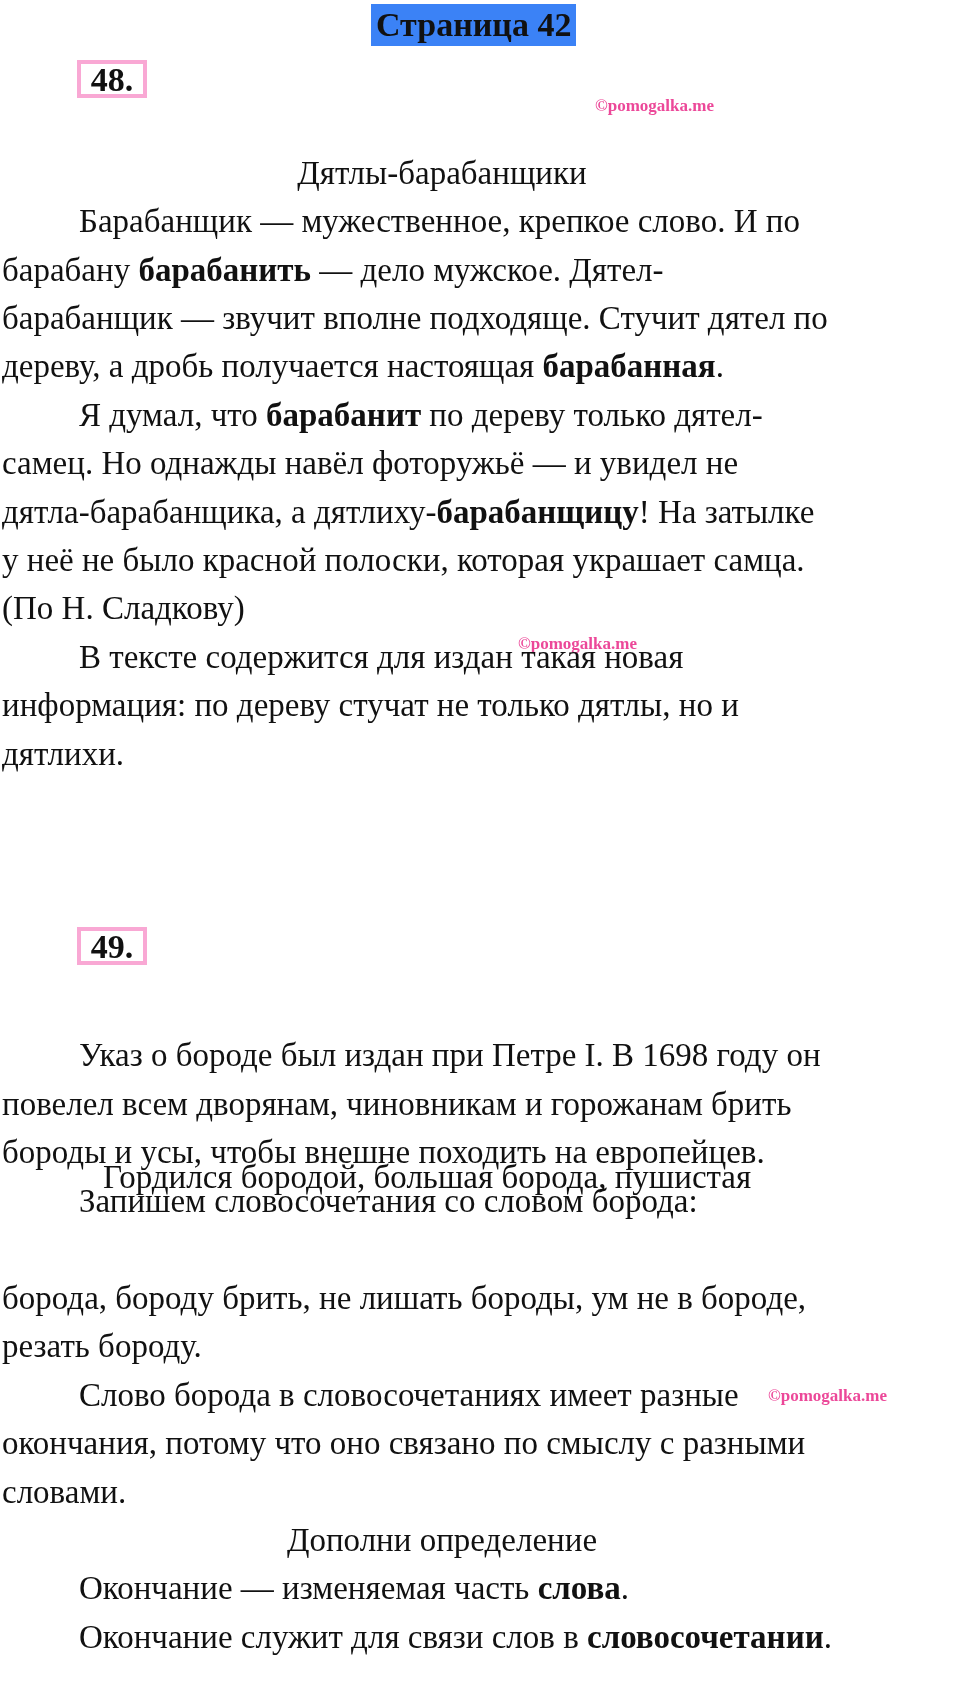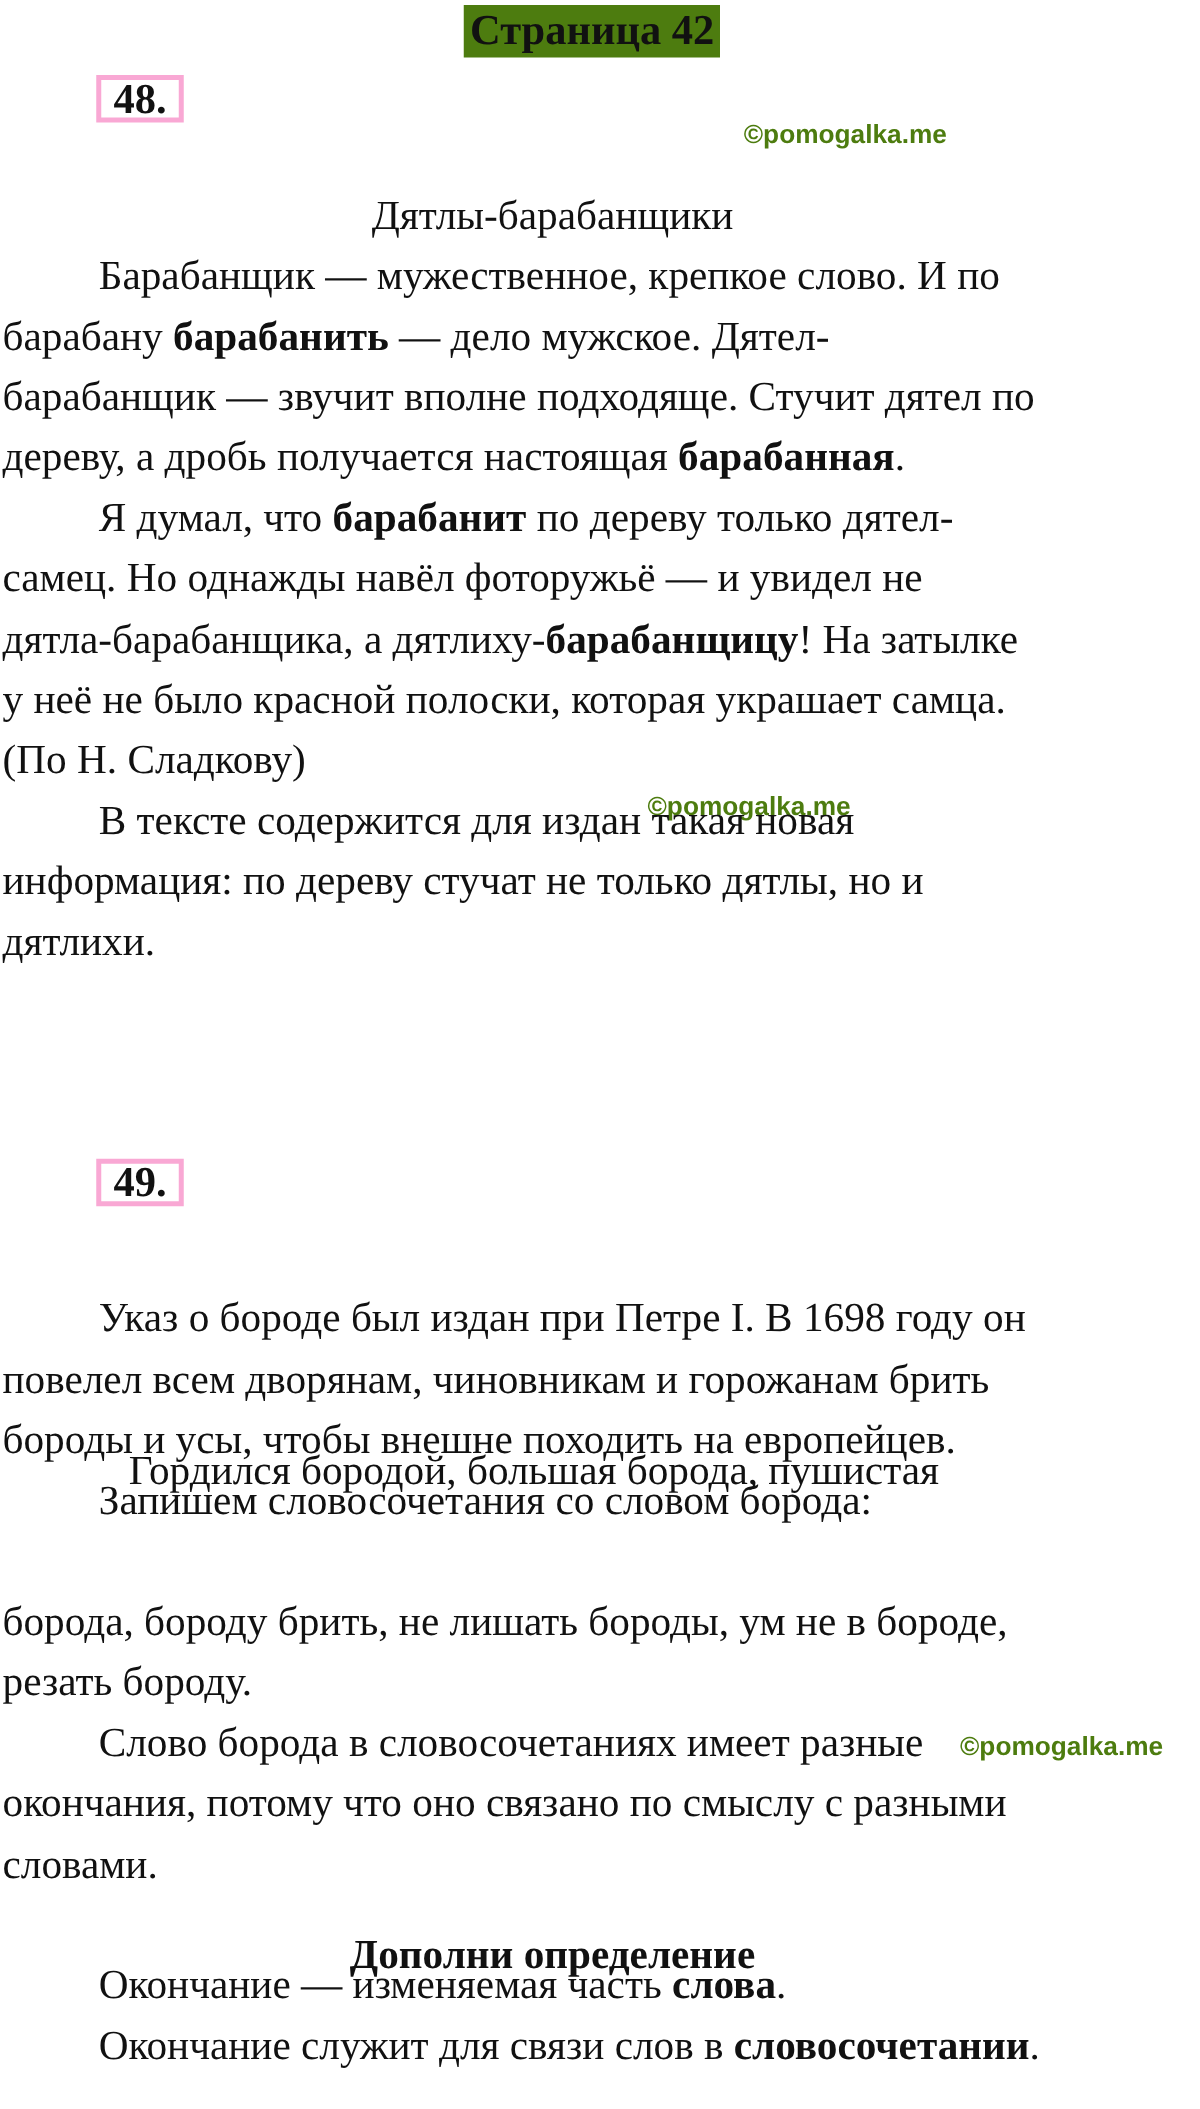--- a/index.html
+++ b/index.html
@@ -3,31 +3,31 @@
   <meta charset="utf-8">
   <style>
     html, body { margin: 0; padding: 0; background: #ffffff; }
     body {
       width: 960px; height: 1687px; position: relative; overflow: hidden;
       font-family: "Liberation Serif", "DejaVu Serif", serif;
       color: #111111;
     }
     .page-title {
       position: absolute; top: 4px; left: 371px; height: 42px;
-      padding: 0 5px; background: #4d7c0f;
+      padding: 0 5px; background: #3b82f6;
       font-weight: bold; font-size: 34px; line-height: 42px;
     }
     .task-num {
       position: absolute; left: 77px; width: 70px; height: 38px;
       border: 4px solid #f9a8d4; box-sizing: border-box;
       font-weight: bold; font-size: 34px; line-height: 32px; text-align: center;
     }
     .wm {
-      position: absolute; font-family: Liberation Sans, sans-serif;
-      font-weight: bold; font-size: 21px; color: #4d7c0f;
+      position: absolute; font-family: Liberation Serif, serif;
+      font-weight: bold; font-size: 17px; color: #ec4899;
     }
     .line {
       position: absolute; left: 2px; font-size: 33px; line-height: 40px; white-space: nowrap;
     }
     .indent { left: 79px; }
     .center { left: 0; width: 884px; text-align: center; }
     b { font-weight: bold; }
   </style>
 </head>
 <body>
@@ -60,15 +60,15 @@
 <div class="line" style="top:1132px;"><span>бороды и усы, чтобы внешне походить на европейцев.</span></div>
 <div class="line indent" style="top:1181px;"><span>Запишем словосочетания со словом борода:</span></div>
 <div class="line indent" style="top:1157px;margin-left:24px;"><span>Гордился бородой, большая борода, пушистая</span></div>
 <div class="line" style="top:1278px;"><span>борода, бороду брить, не лишать бороды, ум не в бороде,</span></div>
 <div class="line" style="top:1326px;"><span>резать бороду.</span></div>
 <div class="wm" style="top:1386px;left:768px;">©pomogalka.me</div>
 <div class="line indent" style="top:1375px;"><span>Слово борода в словосочетаниях имеет разные</span></div>
 <div class="line" style="top:1423px;"><span>окончания, потому что оно связано по смыслу с разными</span></div>
 <div class="line" style="top:1472px;"><span>словами.</span></div>
 
-<div class="line center" style="top:1520px;font-weight:bold;margin-top:24px;">Дополни определение</div>
+<div class="line center" style="top:1520px;font-weight:normal;">Дополни определение</div>
 <div class="line indent" style="top:1568px;"><span>Окончание — изменяемая часть </span><b>слова</b><span>.</span></div>
 <div class="line indent" style="top:1617px;"><span>Окончание служит для связи слов в </span><b>словосочетании</b><span>.</span></div>
 
 </body></html>

